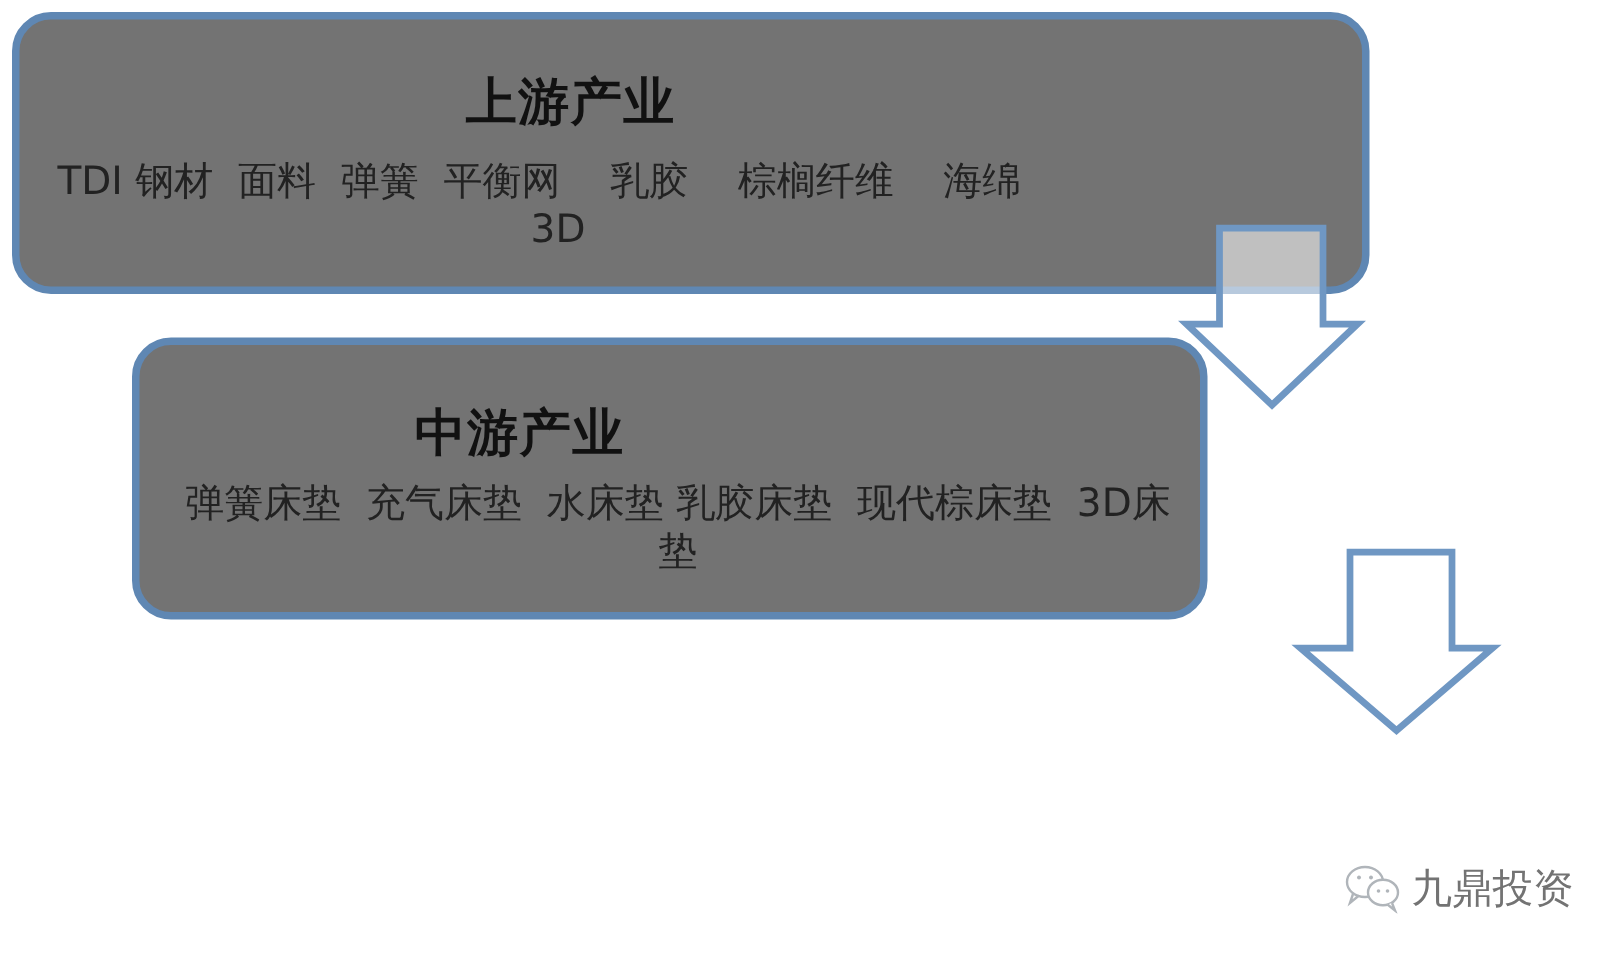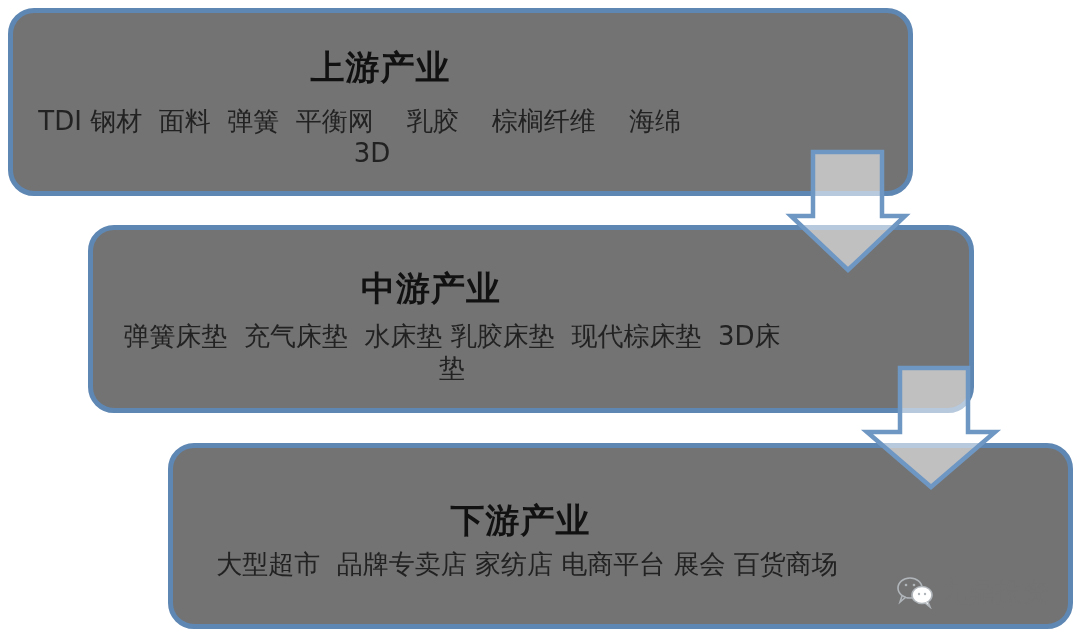--- a/index.html
+++ b/index.html
@@ -81,50 +81,37 @@
         <span class="item">弹簧</span>&nbsp;
         <span class="item">平衡网</span>&nbsp;&nbsp;&nbsp;
         <span class="item">乳胶</span>&nbsp;&nbsp;&nbsp;
         <span class="item">棕榈纤维</span>&nbsp;&nbsp;&nbsp;
         <span class="item">海绵</span>&nbsp;&nbsp;&nbsp;
         <span class="item">3D</span>
       </div>
     </div>
   </div>
 
-  <div class="box" style="left:88px; top:225px; width:886px; height:188px;">
+  <div class="box" style="left:88px; top:225px; width:717px; height:188px;">
     <div class="box-title" style="top:36px; left:-100px; right:100px;">中游产业</div>
     <div class="box-items" style="left:14px; width:690px; top:90px;">
       <div>
         <span class="item">弹簧床垫</span>&nbsp;
         <span class="item">充气床垫</span>&nbsp;
         <span class="item">水床垫</span>
         <span class="item">乳胶床垫</span>&nbsp;
         <span class="item">现代棕床垫</span>&nbsp;
         <span class="item">3D床</span>
       </div>
       <div>
         <span class="item">垫</span>
       </div>
     </div>
   </div>
 
-  <div class="box" style="left:168px; top:443px; width:905px; height:186px;">
-    <div class="box-title" style="top:50px; left:-100px; right:100px;">下游产业</div>
-    <div class="box-items" style="left:14px; width:680px; top:100px;">
-      <div>
-        <span class="item">大型超市</span>&nbsp;
-        <span class="item">品牌专卖店</span>
-        <span class="item">家纺店</span>
-        <span class="item">电商平台</span>
-        <span class="item">展会</span>
-        <span class="item">百货商场</span>
-      </div>
-    </div>
-  </div>
 
   <svg class="arrows" viewBox="0 0 1080 640">
     <g>
       <polygon points="813,152 882,152 882,216 905,216 848,270 791,216 813,216" fill="rgba(255,255,255,0.55)" stroke="#6f97c3" stroke-width="4.5" stroke-linejoin="miter"></polygon>
     </g>
     <g>
       <polygon points="900,368 968,368 968,432 995,432 931,487 867,432 900,432" fill="rgba(255,255,255,0.55)" stroke="#6f97c3" stroke-width="4.5" stroke-linejoin="miter"></polygon>
     </g>
   </svg>
 

